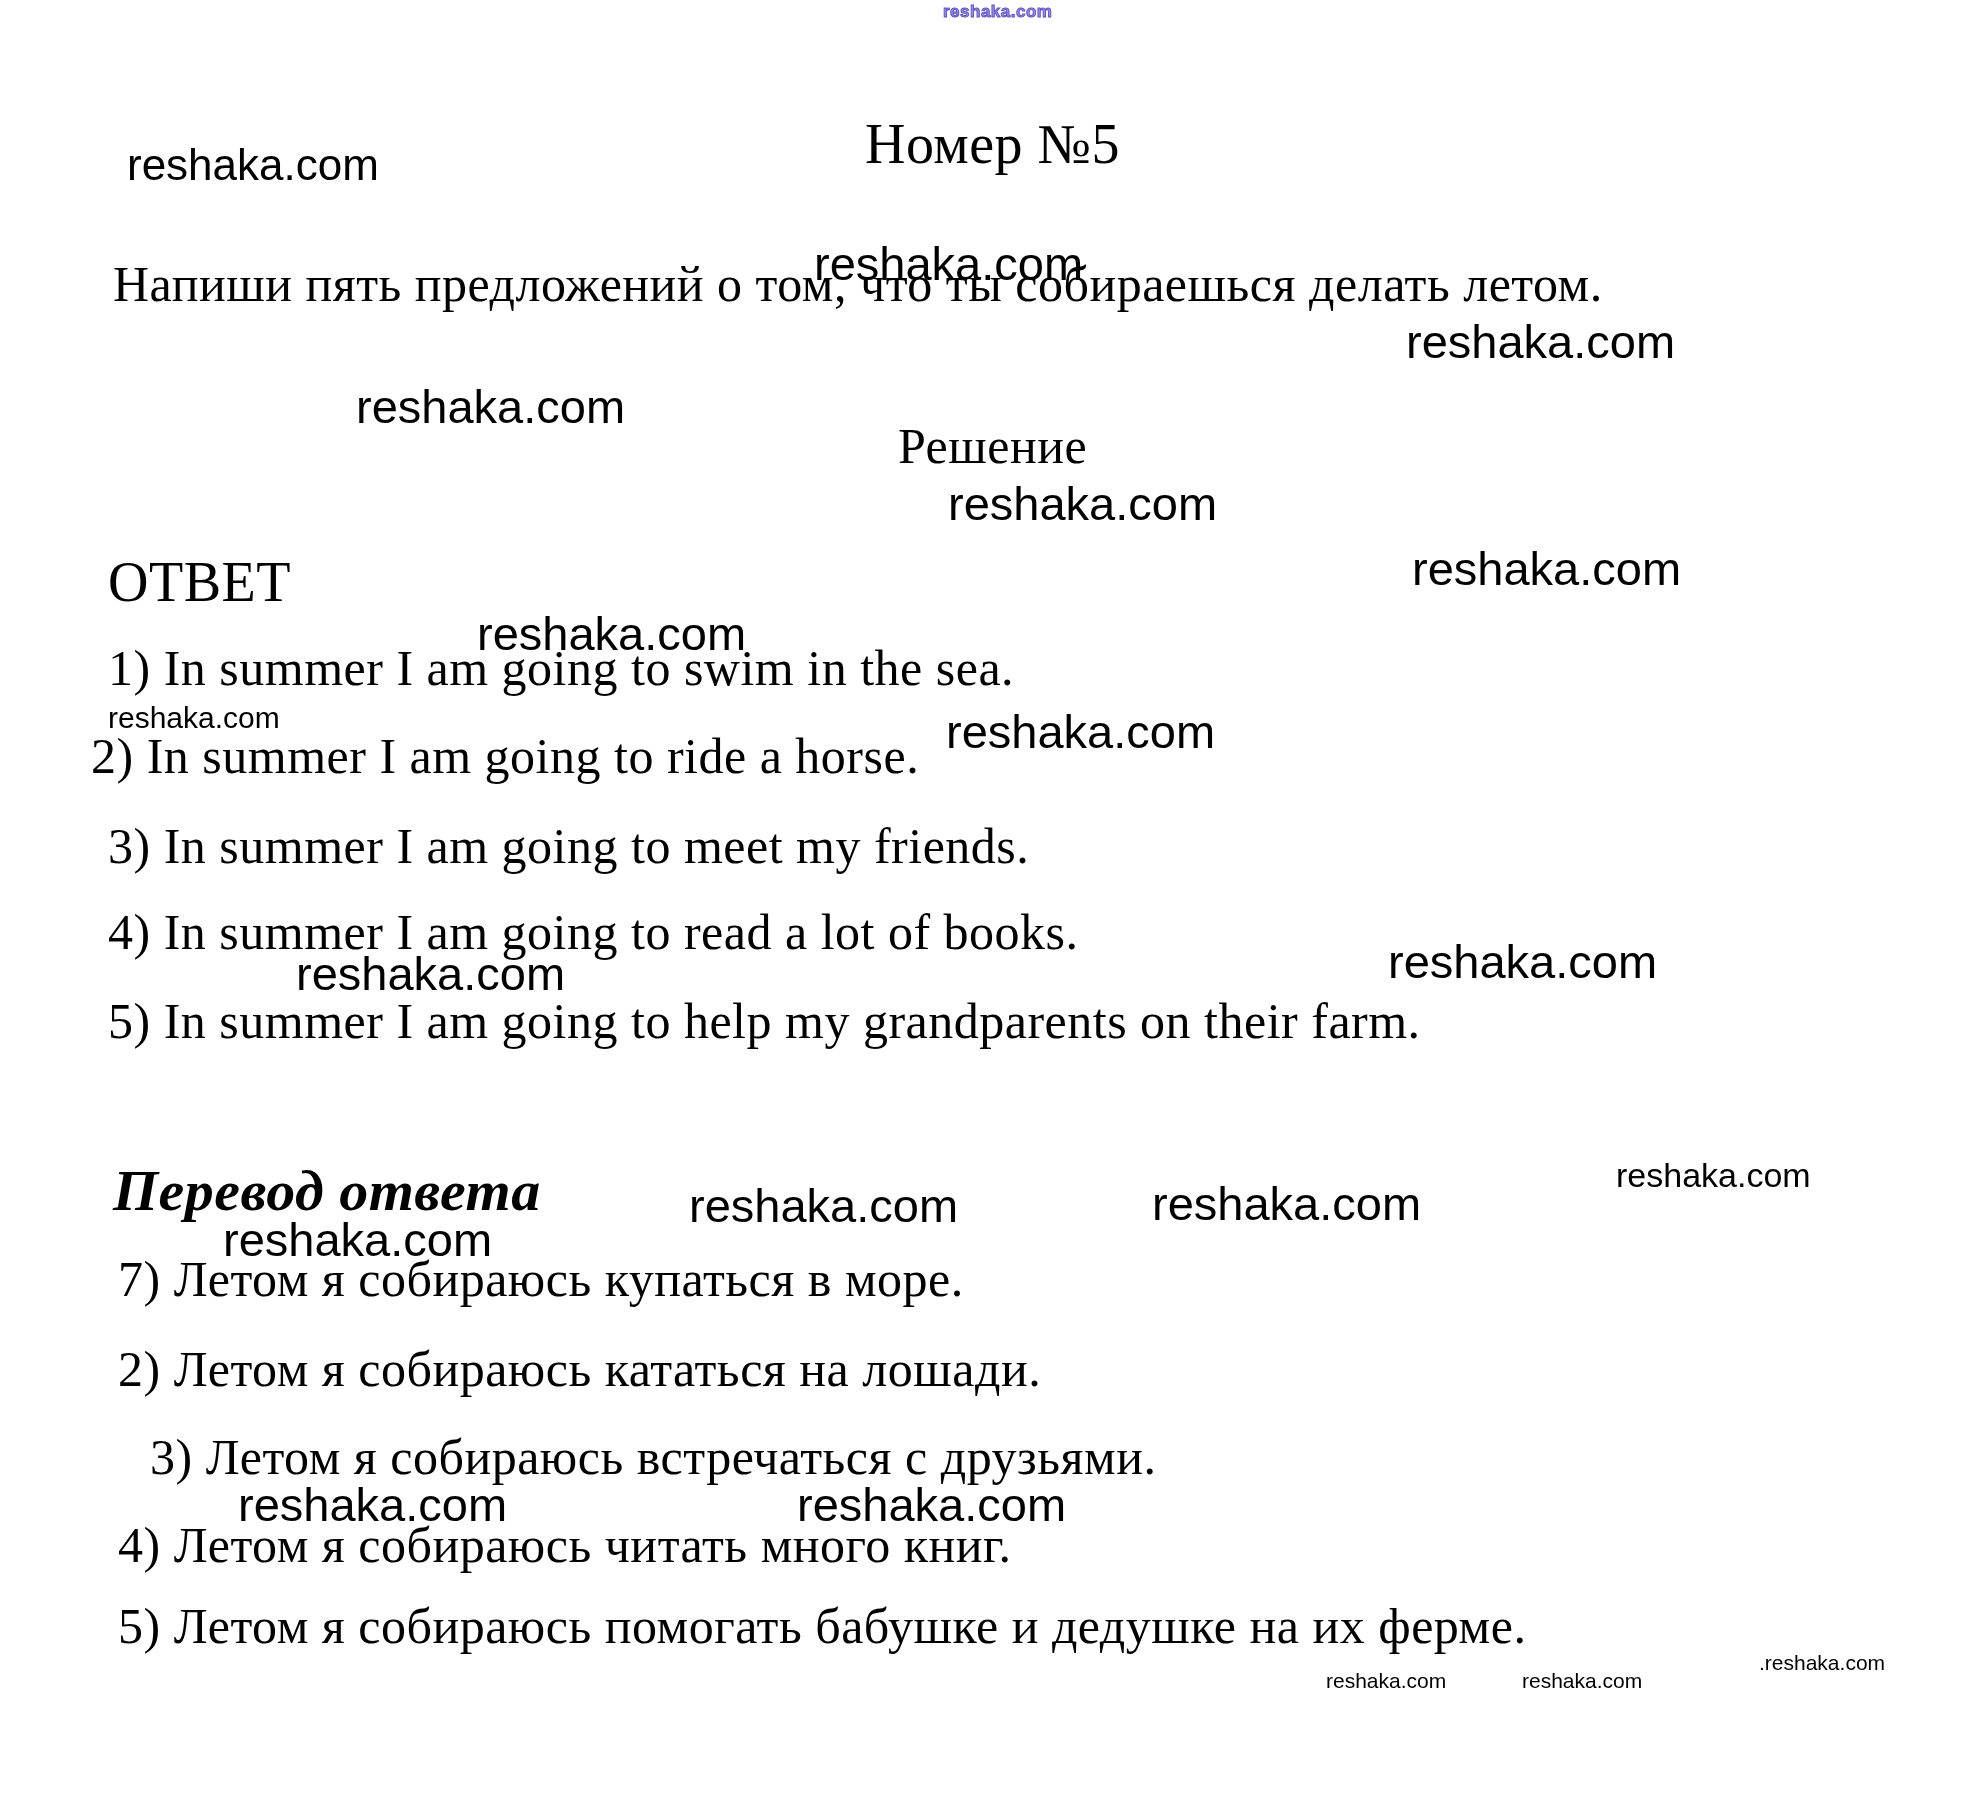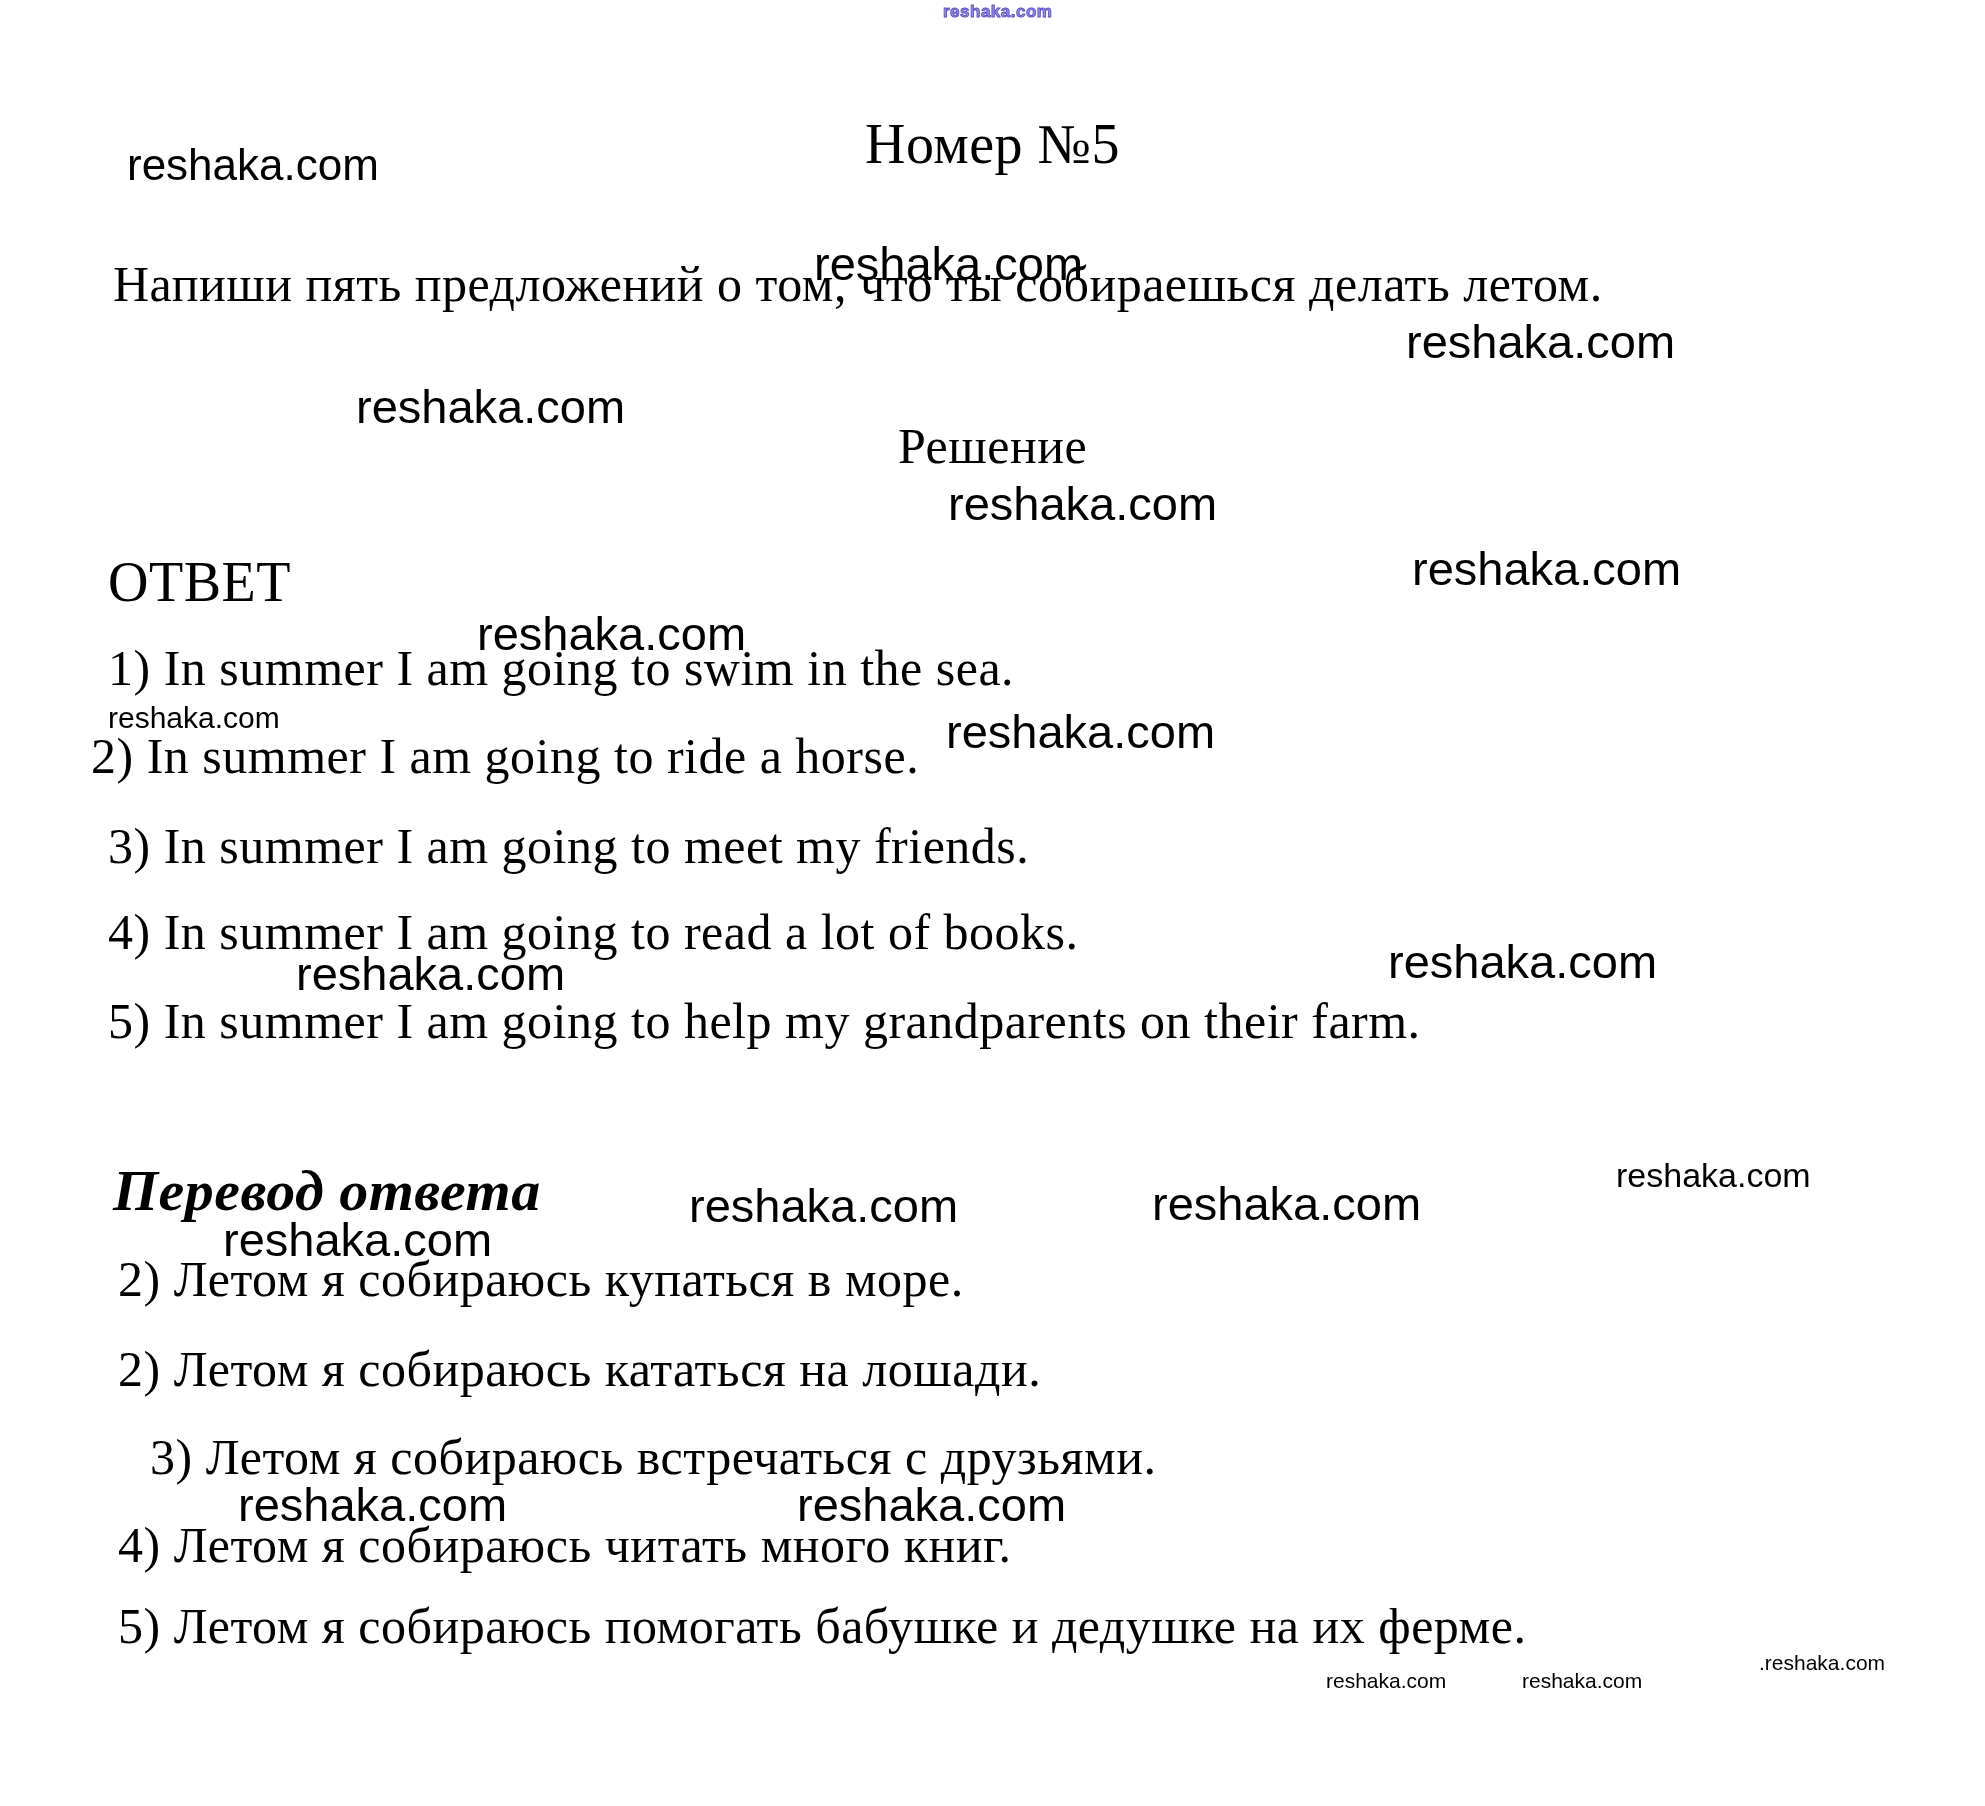--- a/index.html
+++ b/index.html
@@ -91,19 +91,19 @@
   <div class="ser bold" style="left:108px; top:550px; font-size:56px;">ОТВЕТ</div>
 
   <div class="ser" style="left:108px; top:640px;">1) In summer I am going to swim in the sea.</div>
   <div class="ser" style="left:91px; top:728px;">2) In summer I am going to ride a horse.</div>
   <div class="ser" style="left:108px; top:818px;">3) In summer I am going to meet my friends.</div>
   <div class="ser" style="left:108px; top:904px;">4) In summer I am going to read a lot of books.</div>
   <div class="ser" style="left:108px; top:993px;">5) In summer I am going to help my grandparents on their farm.</div>
 
   <div class="ser bolditalic" style="left:113px; top:1158px; font-size:58px;">Перевод ответа</div>
 
-  <div class="ser" style="left:118px; top:1251px;">2) Летом я собираюсь купаться в море.</div>
+  <div class="ser" style="left:118px; top:1251px;">7) Летом я собираюсь купаться в море.</div>
   <div class="ser" style="left:118px; top:1341px;">2) Летом я собираюсь кататься на лошади.</div>
   <div class="ser" style="left:118px; top:1429px;margin-left:32px;">3) Летом я собираюсь встречаться с друзьями.</div>
   <div class="ser" style="left:118px; top:1517px;">4) Летом я собираюсь читать много книг.</div>
   <div class="ser" style="left:118px; top:1598px;">5) Летом я собираюсь помогать бабушке и дедушке на их ферме.</div>
 
 </div>
 
 </body></html>

